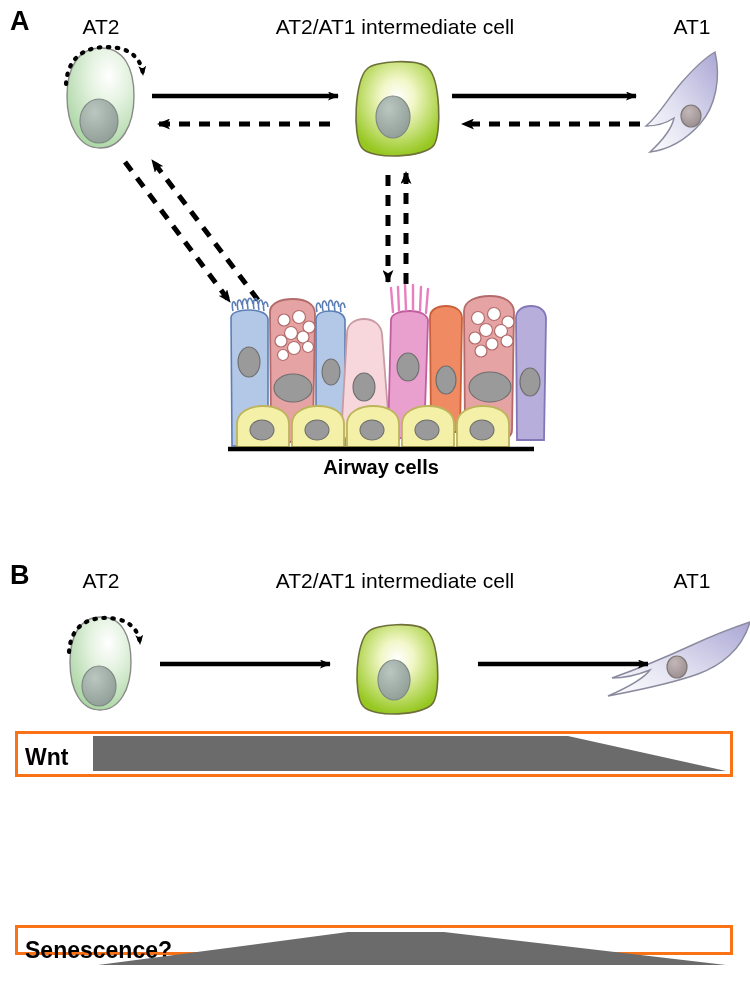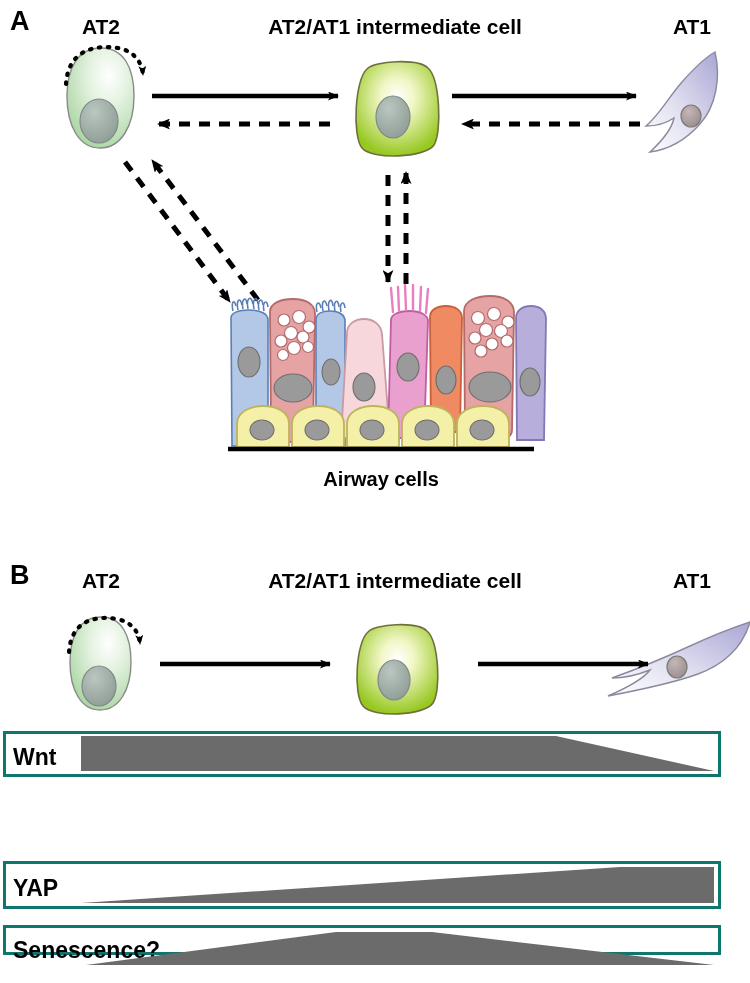--- a/index.html
+++ b/index.html
@@ -1,22 +1,22 @@
 <!DOCTYPE html>
 <html><head>
 <meta charset="utf-8">
 <style>
   html,body{margin:0;padding:0;background:#ffffff;}
   body{width:750px;height:983px;position:relative;overflow:hidden;
        font-family:"Liberation Sans",sans-serif;color:#000;}
   .fig{position:absolute;left:0;top:0;width:750px;height:983px;}
   .panel-letter{position:absolute;font-weight:bold;font-size:27px;line-height:1;}
-  .col-title{position:absolute;font-weight:bold;font-size:21px;line-height:1;text-align:center;white-space:nowrap;}
+  .col-title{position:absolute;font-weight:normal;font-size:21px;line-height:1;text-align:center;white-space:nowrap;}
   .axis-caption{position:absolute;font-weight:bold;font-size:20px;line-height:1;text-align:center;white-space:nowrap;}
-  .bar-box{position:absolute;border:3px solid #0f766e;background:#fff;box-sizing:border-box;}
+  .bar-box{position:absolute;border:3px solid #f97316;background:#fff;box-sizing:border-box;margin-left:12px;}
   .bar-label{position:absolute;font-weight:bold;font-size:23px;line-height:1;white-space:nowrap;}
   svg{display:block;overflow:visible;}
   .svg-layer{position:absolute;left:0;top:0;}
 </style>
 </head>
 <body>
 
 <div class="fig">
 
   <div class="panel-letter" style="left:10px;top:8px;">A</div>
@@ -205,21 +205,21 @@
         <path d="M402,447 L402,424 C402,412 415,406 428,406 C442,406 454,412 454,424 L454,447 Z" fill="#f5f0a8" stroke="#bdb45c" stroke-width="1.8"></path>
         <ellipse cx="427" cy="430" rx="12" ry="10" fill="#9a9a9a" stroke="#6e6e6e" stroke-width="1.1"></ellipse>
         <path d="M457,447 L457,424 C457,412 470,406 483,406 C497,406 509,412 509,424 L509,447 Z" fill="#f5f0a8" stroke="#bdb45c" stroke-width="1.8"></path>
         <ellipse cx="482" cy="430" rx="12" ry="10" fill="#9a9a9a" stroke="#6e6e6e" stroke-width="1.1"></ellipse>
       </g>
 
       <line x1="228" y1="449" x2="534" y2="449" stroke="#000" stroke-width="4.6"></line>
     </g>
   </svg>
 
-  <div class="axis-caption" style="left:281px;top:457px;width:200px;margin-top:12px;">Airway cells</div>
+  <div class="axis-caption" style="left:281px;top:457px;width:200px;">Airway cells</div>
 
   <div class="panel-letter" style="left:10px;top:562px;">B</div>
 
   <div class="col-title" style="left:41px;top:570px;width:120px;">AT2</div>
   <div class="col-title" style="left:245px;top:570px;width:300px;">AT2/AT1 intermediate cell</div>
   <div class="col-title" style="left:632px;top:570px;width:120px;">AT1</div>
 
   <svg class="svg-layer" style="top:600px;" width="750" height="130" viewBox="0 0 750 130">
     <defs>
       <marker id="ahSolidB" markerWidth="11" markerHeight="9" refX="10" refY="4.5" orient="auto" markerUnits="userSpaceOnUse">
@@ -255,26 +255,20 @@
   </svg>
 
   <div class="bar-box" style="left:3px;top:731px;width:718px;height:46px;">
     <div class="bar-label" style="left:7px;top:12px;">Wnt</div>
     <svg style="position:absolute;left:0;top:0;" width="712" height="40" viewBox="0 0 712 40">
       <path d="M75,2 L550,2 L708,37 L75,37 Z" fill="#6b6b6b"></path>
     </svg>
   </div>
 
 
-  <div class="bar-box" style="left:3px;top:861px;width:718px;height:48px;">
-    <div class="bar-label" style="left:7px;top:13px;">YAP</div>
-    <svg style="position:absolute;left:0;top:0;" width="712" height="42" viewBox="0 0 712 42">
-      <path d="M75,39 L614,3 L708,3 L708,39 Z" fill="#6b6b6b"></path>
-    </svg>
-  </div>
 
   <div class="bar-box" style="left:3px;top:925px;width:718px;height:30px;">
     <div class="bar-label" style="left:7px;top:11px;">Senescence?</div>
     <svg style="position:absolute;left:0;top:0;" width="712" height="40" viewBox="0 0 712 40">
       <path d="M80,37 L330,4 L426,4 L708,37 Z" fill="#6b6b6b"></path>
     </svg>
   </div>
 
 </div>
 

